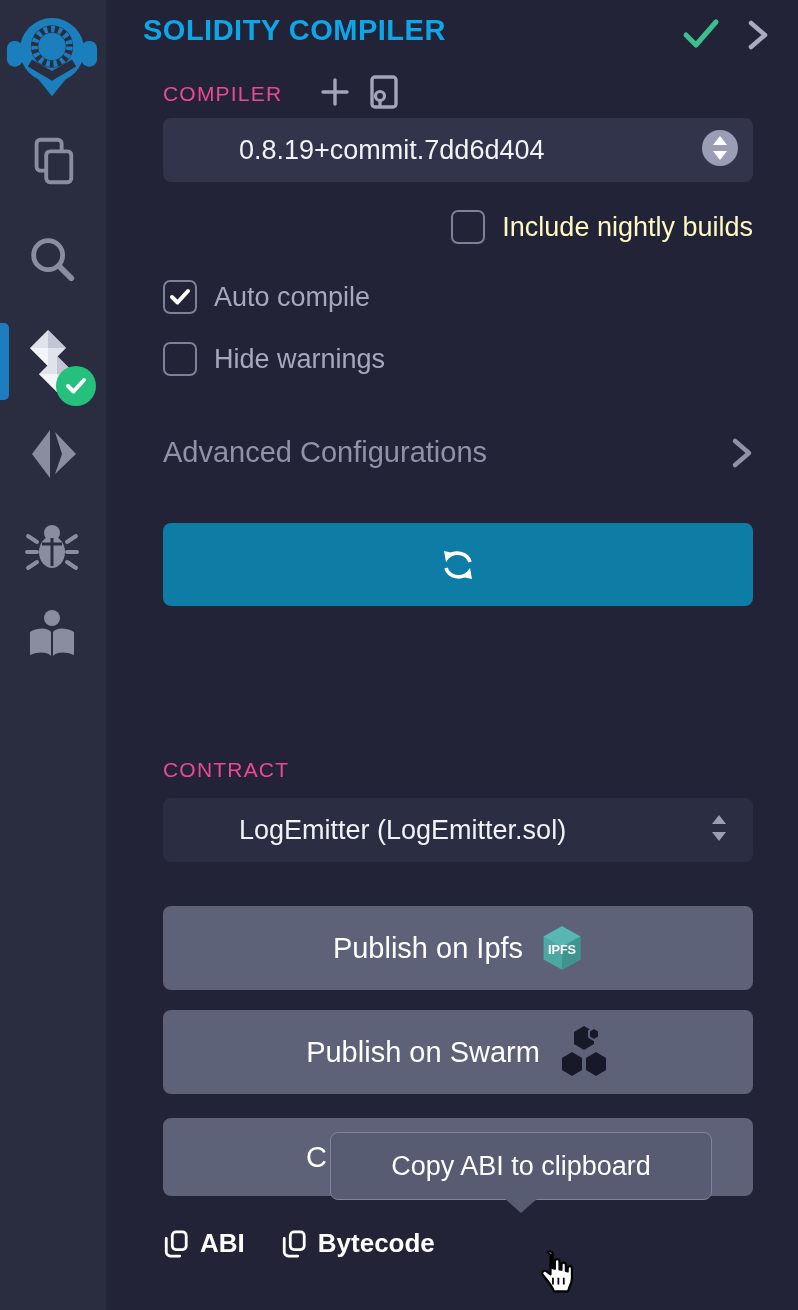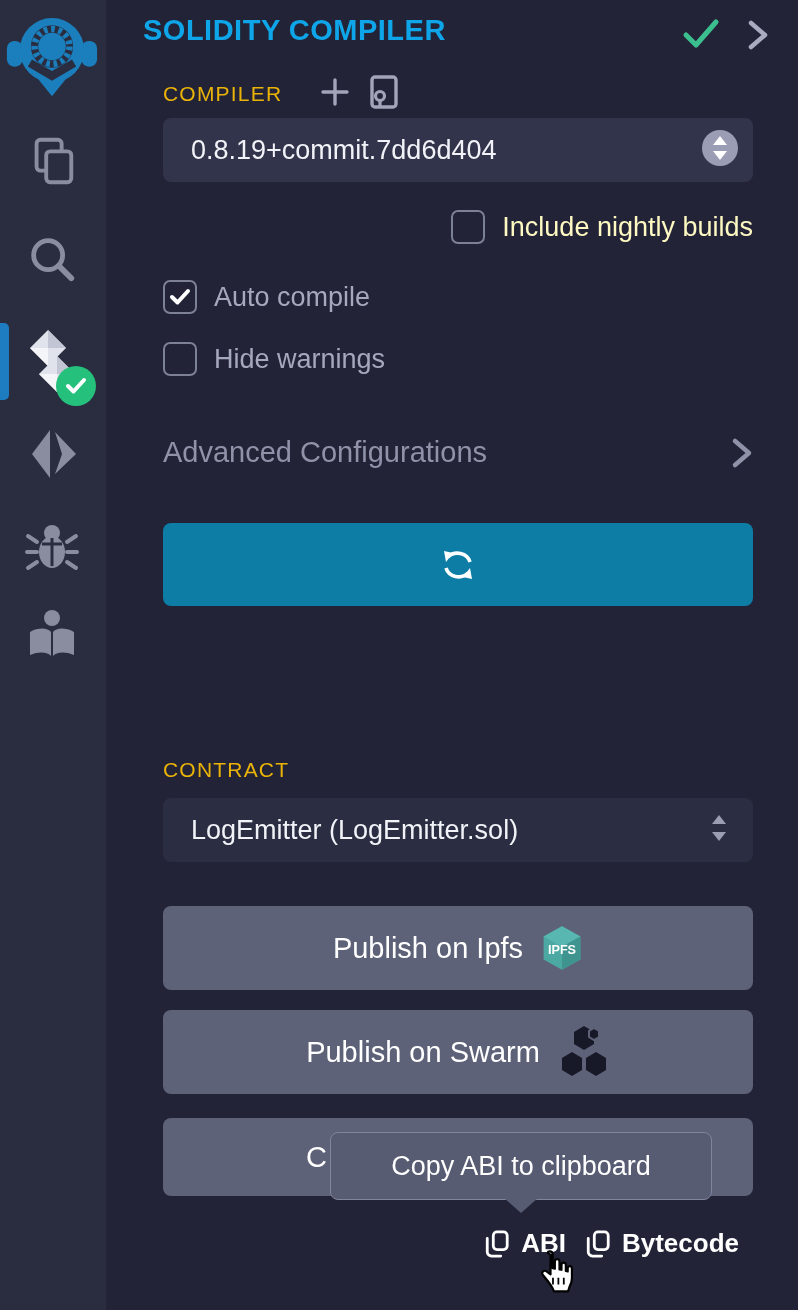--- a/index.html
+++ b/index.html
@@ -16,28 +16,28 @@
   .sol-badge{position:absolute;right:-16px;bottom:-8px;width:40px;height:40px;border-radius:50%;
     background:#25c07c;display:flex;align-items:center;justify-content:center;}
 
   
   .panel{position:absolute;left:106px;top:0;width:692px;height:1310px;background:#222336;}
   .panel-title{position:absolute;left:37px;top:14px;font-size:29px;font-weight:700;
     color:#0ea5e9;letter-spacing:.5px;}
   .title-check{position:absolute;left:576px;top:18px;}
   .title-chevron{position:absolute;left:640px;top:18px;}
 
-  .section-label{font-size:21px;font-weight:500;color:#eab308;letter-spacing:1.2px;}
+  .section-label{font-size:21px;font-weight:500;color:#ec4899;letter-spacing:1.2px;}
   .compiler-label-row{position:absolute;left:57px;top:74px;display:flex;align-items:center;}
   .compiler-label-row .lbl{margin-right:38px;}
   .compiler-label-row .gap{margin-left:18px;}
 
   .select{position:absolute;left:57px;width:590px;height:64px;border-radius:8px;
     display:flex;align-items:center;}
-  .select .sel-text{padding-left:28px;font-size:27px;color:#f2f3f8;}
+  .select .sel-text{padding-left:28px;font-size:27px;color:#f2f3f8;margin-left:48px;}
   .compiler-select{top:118px;background:#32344b;}
   .compiler-select .sort-circle{margin-left:auto;margin-right:14px;}
   .contract-select{top:798px;background:#2b2d42;}
   .contract-select .tri{margin-left:auto;margin-right:24px;}
 
   .check-row{position:absolute;left:57px;width:590px;display:flex;align-items:center;gap:17px;}
   .row-nightly{top:210px;justify-content:flex-end;}
   .row-auto{top:280px;}
   .row-hide{top:342px;}
   .checkbox{width:34px;height:34px;border:2px solid #7d8196;border-radius:7px;
@@ -67,21 +67,21 @@
     border:none;border-radius:8px;color:#fff;font-size:29px;font-weight:500;text-align:left;
     padding-left:143px;box-sizing:border-box;cursor:pointer;}
 
   .tooltip{position:absolute;left:224px;top:1132px;width:380px;height:66px;background:#575c73;
     border:1px solid #80849c;border-radius:8px;display:flex;align-items:center;justify-content:center;
     font-size:27px;color:#ffffff;z-index:5;}
   .tooltip-caret{position:absolute;left:398px;top:1198px;width:0;height:0;z-index:5;
     border-left:17px solid transparent;border-right:17px solid transparent;border-top:15px solid #575c73;}
 
   .copy-abi-row{position:absolute;left:57px;top:1228px;width:590px;display:flex;
-    justify-content:flex-end;align-items:center;gap:19px;padding-right:14px;box-sizing:border-box;}
+    align-items:center;gap:36px;padding-right:14px;box-sizing:border-box;}
   .copy-item{display:flex;align-items:center;gap:11px;cursor:pointer;}
   .copy-item .cl{font-size:26px;font-weight:700;color:#ffffff;}
 
   .cursor{position:absolute;left:428px;top:1248px;z-index:6;}
 </style>
 </head>
 <body>
 
 <div class="screen">
 

